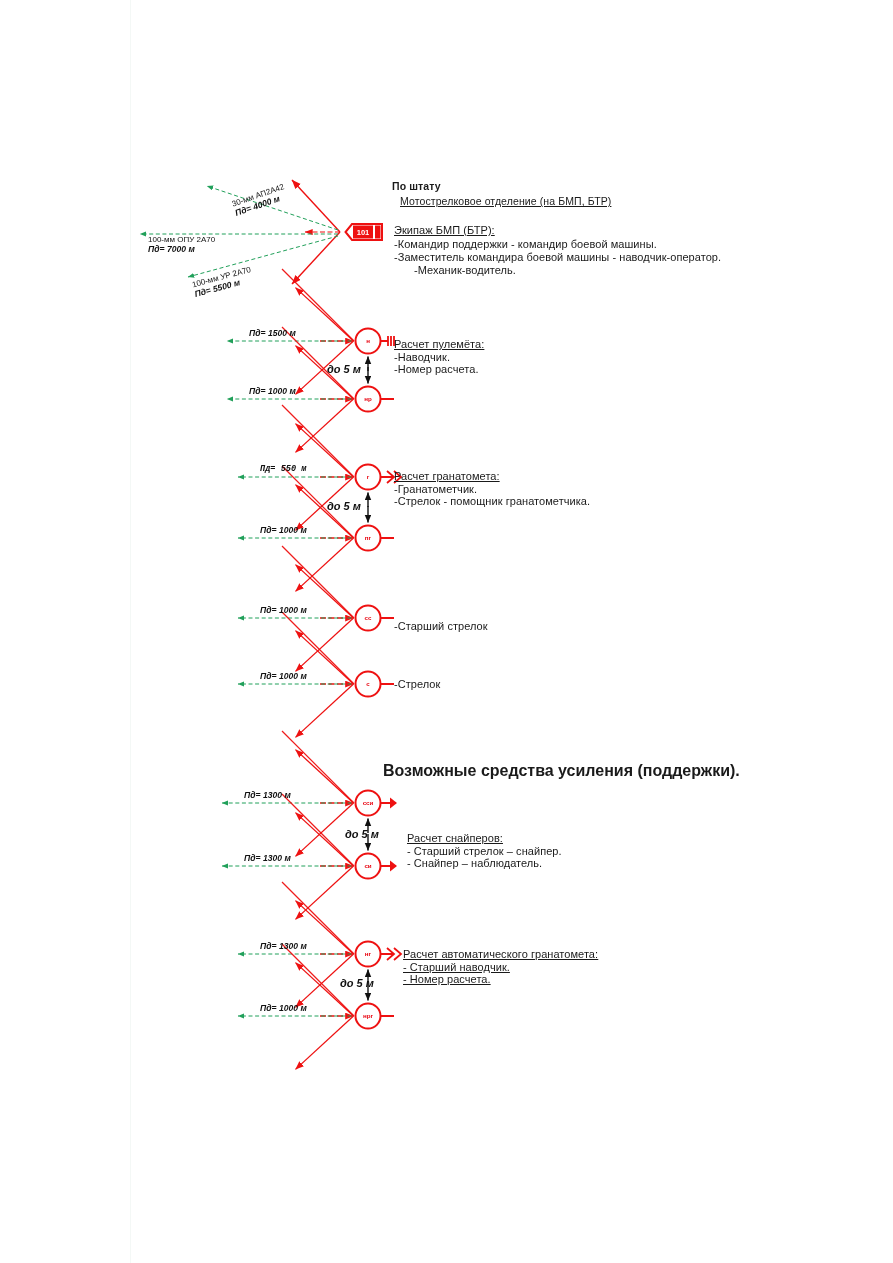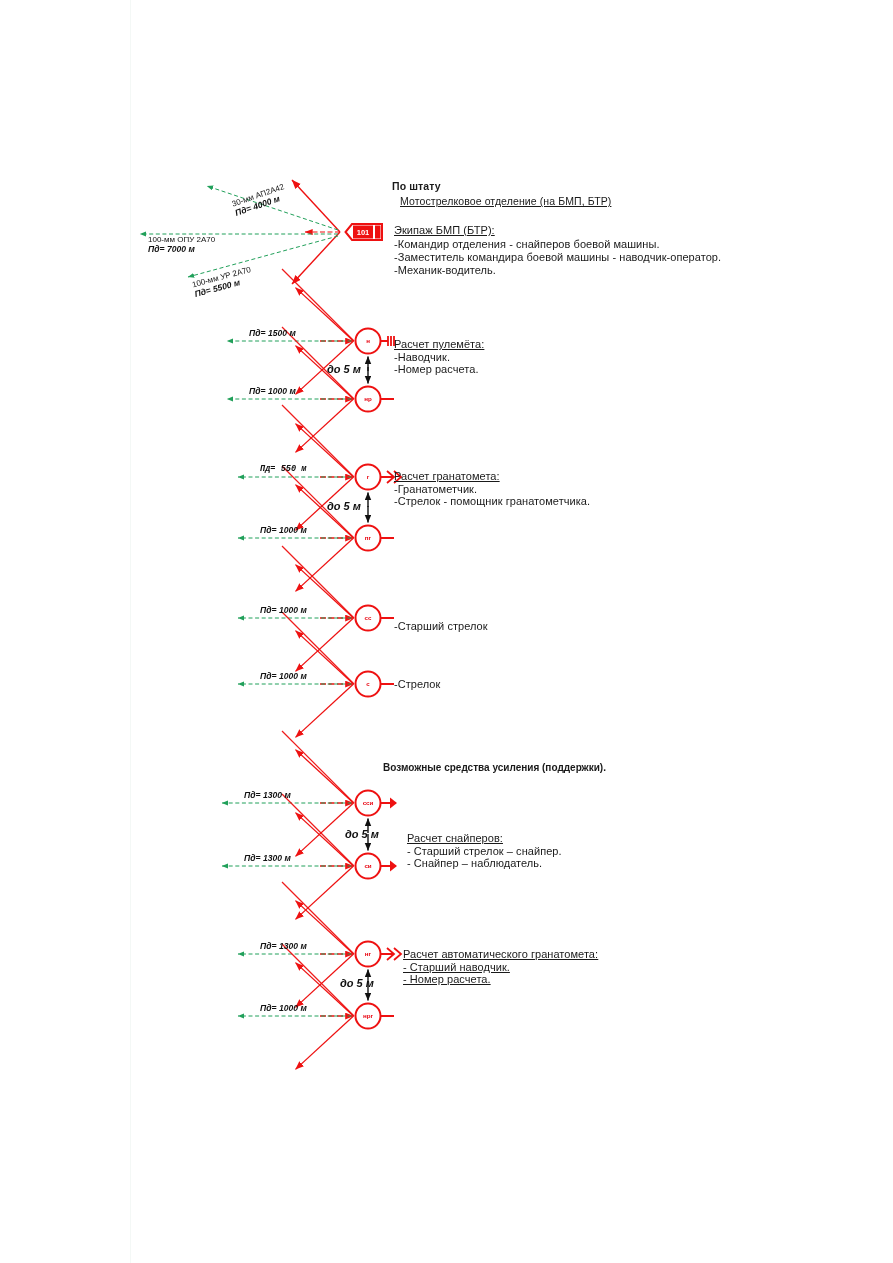--- a/index.html
+++ b/index.html
@@ -16,21 +16,21 @@
   .hdr-bold{font-weight:bold;font-size:10.5px;letter-spacing:.1px;}
   .hdr-ul{font-size:10.5px;text-decoration:underline;letter-spacing:.1px;margin-left:8px;}
   .body-t{font-size:11px;line-height:12.6px;letter-spacing:.05px;}
   .body-t .u{text-decoration:underline;}
   .dist{font-size:8.6px;font-weight:bold;font-style:italic;color:#111;}
   .dist-cap{font-size:8px;font-weight:normal;font-style:normal;color:#111;}
   .gap{font-size:11px;font-weight:bold;font-style:italic;color:#111;}
   .diag{position:absolute;transform-origin:left bottom;}
   .sym-lbl{font-size:6.2px;font-weight:bold;fill:#e8000d;}
   .bmp-num{font-size:7.6px;font-weight:bold;fill:#ffffff;}
-  .section-hdr{font-weight:bold;font-size:10px;}
+  .section-hdr{font-weight:bold;font-size:16px;}
 </style>
 </head>
 <body>
 
 <div id="sheet">
   <div id="edge-line"></div>
 
   <svg id="canvas" viewBox="0 0 893 1263">
     <defs>
       <marker id="rArrow" markerWidth="7" markerHeight="7" refX="6.4" refY="2.6" orient="auto">
@@ -197,23 +197,23 @@
         </g>
       </g>
   </svg>
 
   <div class="txt hdr-bold" style="left:392px;top:180px;">По штату</div>
   <div class="txt hdr-ul" style="left:392px;top:195px;">Мотострелковое отделение (на БМП, БТР)</div>
 
   <div class="txt body-t" style="left:394px;top:224px;">
     <span class="u">Экипаж БМП (БТР):</span>
   </div>
-  <div class="txt body-t" style="left:394px;top:238px;">-Командир отделения - снайперов боевой машины.</div>
+  <div class="txt body-t" style="left:394px;top:238px;">-Командир поддержки - командир боевой машины.</div>
   <div class="txt body-t" style="left:394px;top:251px;">-Заместитель командира боевой машины - наводчик-оператор.</div>
-  <div class="txt body-t" style="left:394px;top:264px;text-align:center;">-Механик-водитель.</div>
+  <div class="txt body-t" style="left:414px;top:264px;text-align:center;">-Механик-водитель.</div>
 
   <div class="diag" style="left:237px;top:199px;transform:rotate(-19deg);">
     <div class="dist-cap">30-мм АП2А42</div>
     <div class="dist">Пд= 4000 м</div>
   </div>
 
   <div class="diag" style="left:148px;top:235px;">
     <div class="dist-cap">100-мм ОПУ  2А70</div>
     <div class="dist">Пд= 7000 м</div>
   </div>

